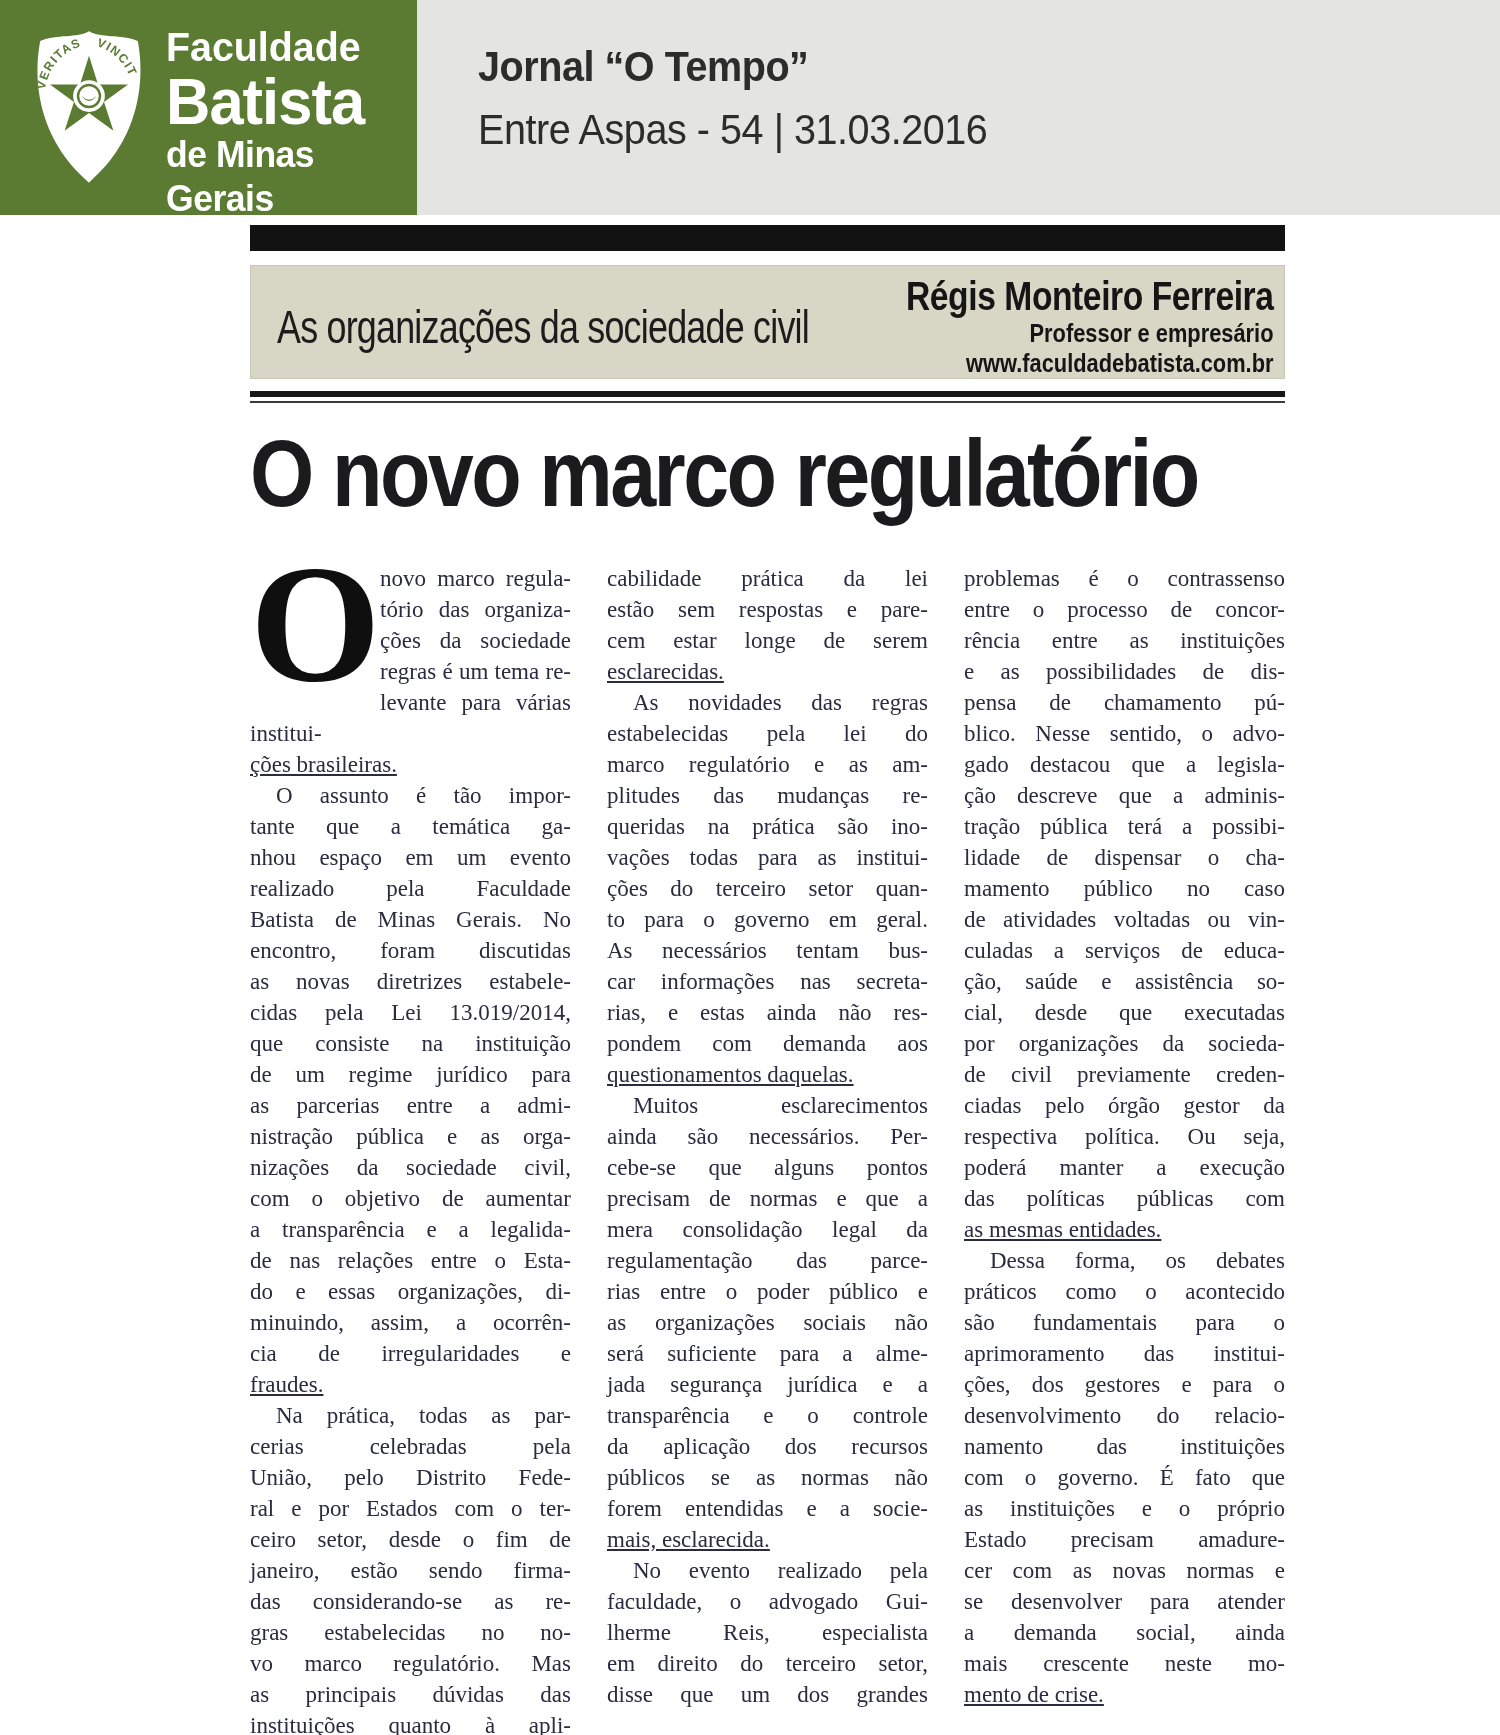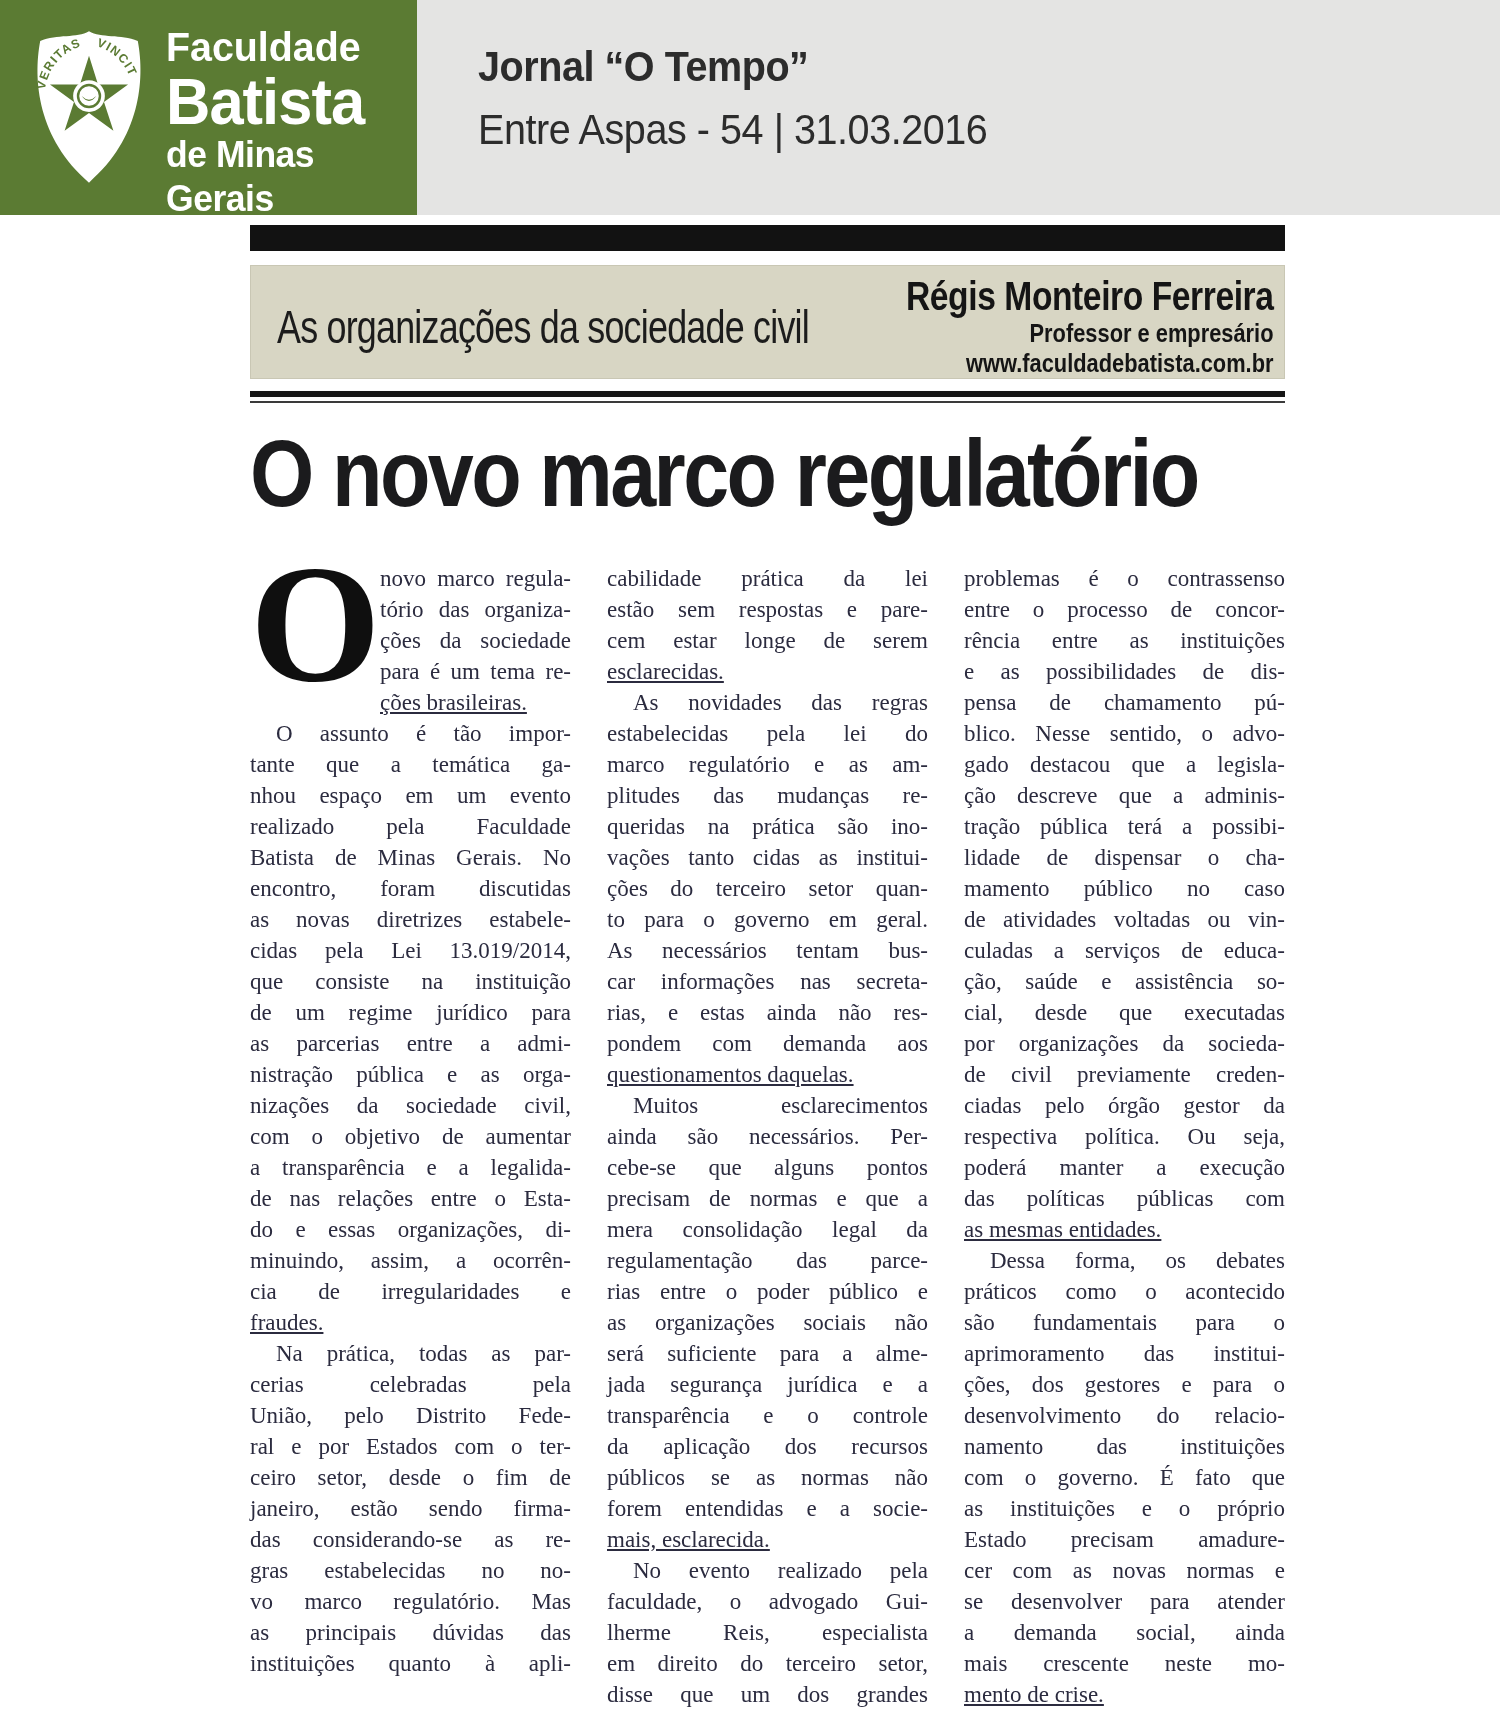--- a/index.html
+++ b/index.html
@@ -90,21 +90,22 @@
   <div class="rule-thin"></div>
 
   <div class="headline">O novo marco regulatório</div>
 
   <div class="cols">
       <div class="col">
         <div class="dropcap">O</div>
         <div class="line">novo marco regula-</div>
         <div class="line">tório das organiza-</div>
         <div class="line">ções da sociedade</div>
-        <div class="line">para é um tema re-</div>
+        <div class="line">regras é um tema re-</div>
+        <div class="line">levante para várias institui-</div>
         <div class="line para-end">ções brasileiras.</div>
         <div class="line indent">O assunto é tão impor-</div>
         <div class="line">tante que a temática ga-</div>
         <div class="line">nhou espaço em um evento</div>
         <div class="line">realizado pela Faculdade</div>
         <div class="line">Batista de Minas Gerais. No</div>
         <div class="line">encontro, foram discutidas</div>
         <div class="line">as novas diretrizes estabele-</div>
         <div class="line">cidas pela Lei 13.019/2014,</div>
         <div class="line">que consiste na instituição</div>
@@ -134,21 +135,21 @@
       <div class="col">
         <div class="line">cabilidade prática da lei</div>
         <div class="line">estão sem respostas e pare-</div>
         <div class="line">cem estar longe de serem</div>
         <div class="line para-end">esclarecidas.</div>
         <div class="line indent">As novidades das regras</div>
         <div class="line">estabelecidas pela lei do</div>
         <div class="line">marco regulatório e as am-</div>
         <div class="line">plitudes das mudanças re-</div>
         <div class="line">queridas na prática são ino-</div>
-        <div class="line">vações tanto cidas as institui-</div>
+        <div class="line">vações todas para as institui-</div>
         <div class="line">ções do terceiro setor quan-</div>
         <div class="line">to para o governo em geral.</div>
         <div class="line">As necessários tentam bus-</div>
         <div class="line">car informações nas secreta-</div>
         <div class="line">rias, e estas ainda não res-</div>
         <div class="line">pondem com demanda aos</div>
         <div class="line para-end">questionamentos daquelas.</div>
         <div class="line indent">Muitos esclarecimentos</div>
         <div class="line">ainda são necessários. Per-</div>
         <div class="line">cebe-se que alguns pontos</div>

